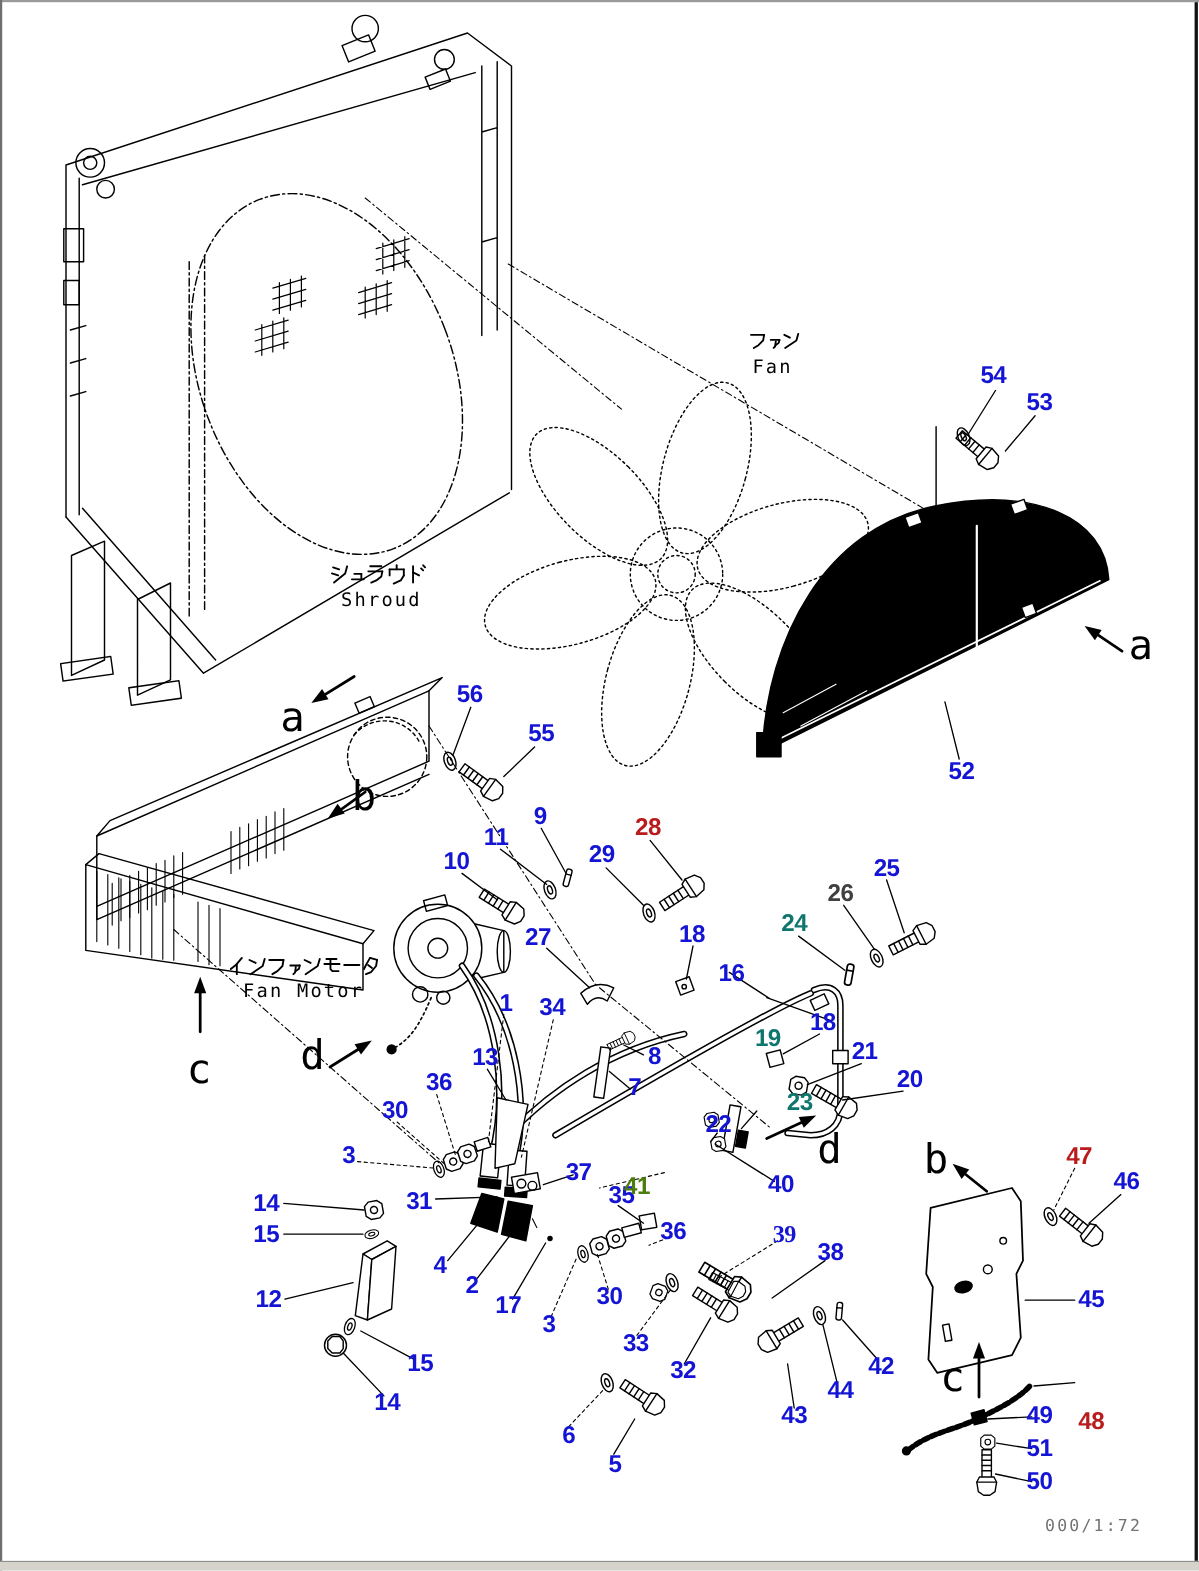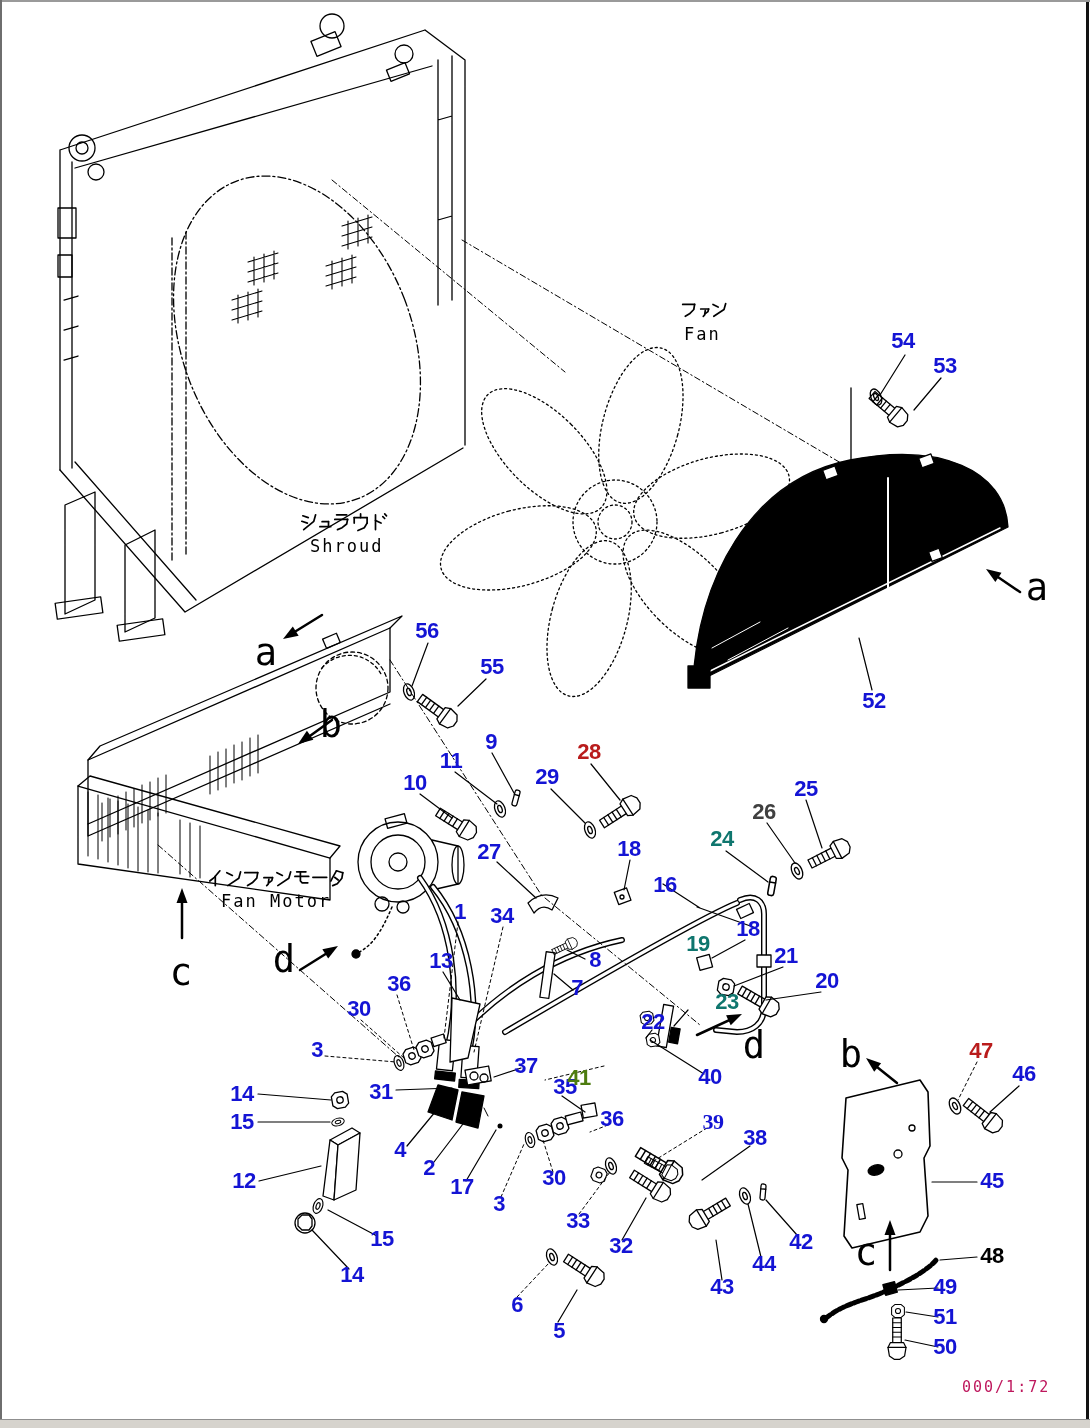--- a/index.html
+++ b/index.html
@@ -6,22 +6,22 @@
   #stage{position:relative;width:1090px;height:1428px;background:#ffffff;overflow:hidden;
          font-family:"Liberation Sans",sans-serif;}
   #art{position:absolute;left:0;top:0;}
   .callout{position:absolute;transform:translate(-50%,-50%);
            font:bold 22px "Liberation Sans",sans-serif;color:#1414d4;
            letter-spacing:-0.5px;white-space:nowrap;}
   .letter{position:absolute;transform:translate(-50%,-50%);
           font:37px "DejaVu Sans Mono",monospace;color:#000;}
   .jlabel{position:absolute;font:17px "DejaVu Sans Mono",monospace;color:#000;
           letter-spacing:2px;white-space:nowrap;}
-  .stamp{position:absolute;font:15px "DejaVu Sans Mono",monospace;color:#be185d;
-         letter-spacing:2px;margin-left:12px;}
+  .stamp{position:absolute;font:15px "DejaVu Sans Mono",monospace;color:#737373;
+         letter-spacing:2px;}
   .edge{position:absolute;}
   #edge-top{left:0;top:0;width:1090px;height:2px;background:#9a9a9a;}
   #edge-left{left:0;top:0;width:2px;height:1428px;background:#6e6e6e;}
   #edge-right{left:1086px;top:2px;width:3px;height:1417px;background:#111;}
   #bottom-bar{left:0;top:1419px;width:1090px;height:9px;background:#d6d3cd;border-top:1px solid #8f8f8f;}
 </style>
 </head>
 <body>
 
 <div id="stage">
@@ -408,21 +408,21 @@
       <div class="callout" style="left: 755px; top: 1138px; color: rgb(20, 20, 212);">38</div>
       <div class="callout" style="left: 713px; top: 1122px; color: rgb(20, 20, 212); font-family: Liberation Serif, serif;">39</div>
       <div class="callout" style="left: 710px; top: 1077px; color: rgb(20, 20, 212);">40</div>
       <div class="callout" style="left: 579px; top: 1062px; color: #4d7c0f; margin-top: 16px;">41</div>
       <div class="callout" style="left: 801px; top: 1242px; color: rgb(20, 20, 212);">42</div>
       <div class="callout" style="left: 722px; top: 1287px; color: rgb(20, 20, 212);">43</div>
       <div class="callout" style="left: 764px; top: 1264px; color: rgb(20, 20, 212);">44</div>
       <div class="callout" style="left: 992px; top: 1181px; color: rgb(20, 20, 212);">45</div>
       <div class="callout" style="left: 1024px; top: 1074px; color: rgb(20, 20, 212);">46</div>
       <div class="callout" style="left: 981px; top: 1051px; color: #b91c1c;">47</div>
-      <div class="callout" style="left: 992px; top: 1256px; color: #000000;">48</div>
+      <div class="callout" style="left: 992px; top: 1292px; color: #b91c1c;">48</div>
       <div class="callout" style="left: 945px; top: 1287px; color: rgb(20, 20, 212);">49</div>
       <div class="callout" style="left: 945px; top: 1347px; color: rgb(20, 20, 212);">50</div>
       <div class="callout" style="left: 945px; top: 1317px; color: rgb(20, 20, 212);">51</div>
       <div class="callout" style="left: 874px; top: 701px; color: rgb(20, 20, 212);">52</div>
       <div class="callout" style="left: 945px; top: 366px; color: rgb(20, 20, 212);">53</div>
       <div class="callout" style="left: 903px; top: 341px; color: rgb(20, 20, 212);">54</div>
       <div class="callout" style="left: 492px; top: 667px; color: rgb(20, 20, 212);">55</div>
       <div class="callout" style="left: 427px; top: 631px; color: rgb(20, 20, 212);">56</div>
       <div class="letter" style="left: 266px; top: 652px;">a</div>
       <div class="letter" style="left: 331px; top: 724px;">b</div>

